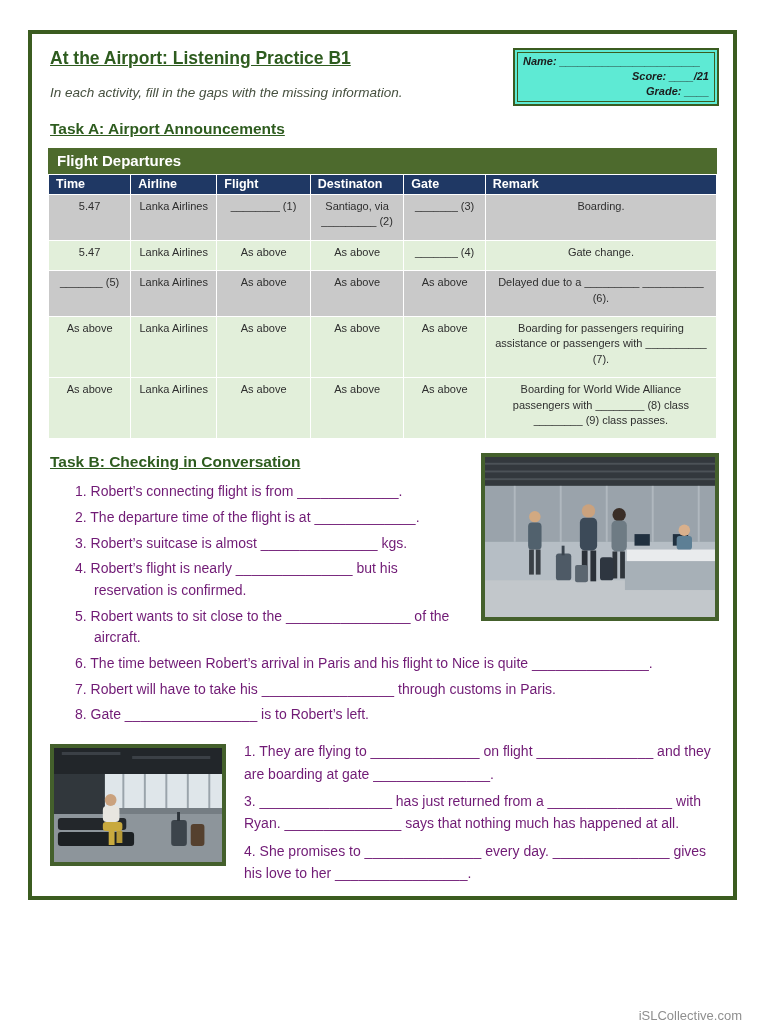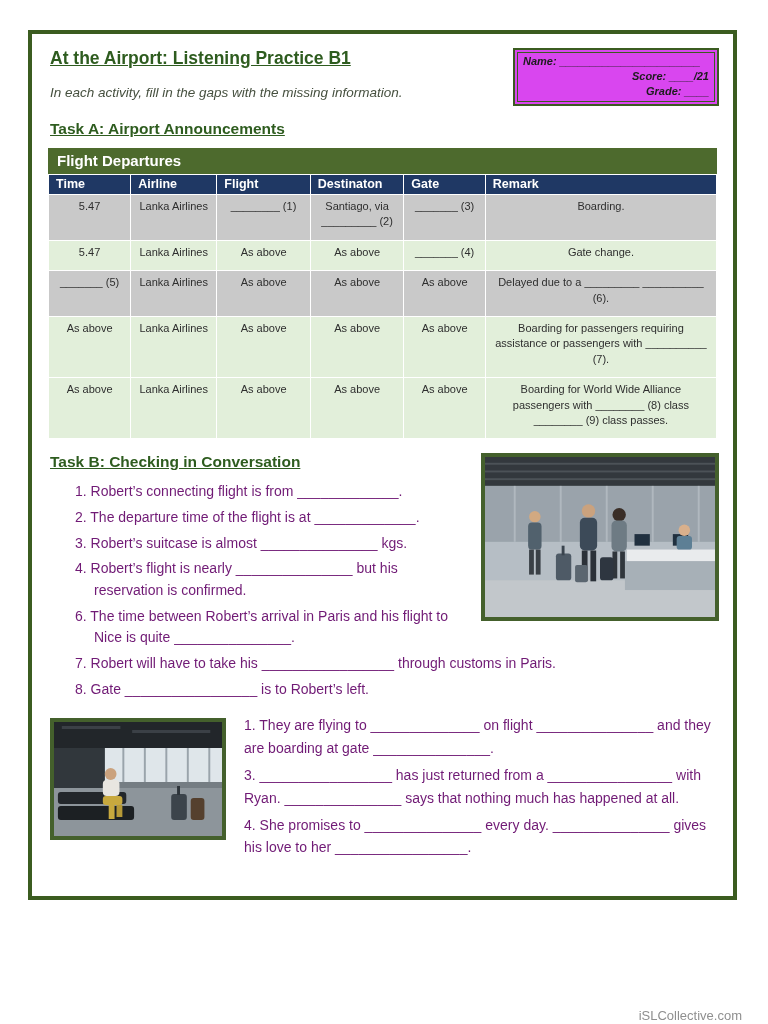--- a/index.html
+++ b/index.html
@@ -35,21 +35,21 @@
     font-size: 13.5px;
     color: #46503f;
   }
   .name-box {
     flex: 0 0 auto;
     width: 206px;
     margin-top: 4px;
     border: 2px solid #3b5c20;
     outline: 1px solid #3b5c20;
     outline-offset: -5px;
-    background: #d946ef;
+    background: #5eead4;
     padding: 5px 8px 4px 8px;
     font-size: 11px;
     font-weight: bold;
     font-style: italic;
     color: #1c1c1c;
   }
   .nb-line { margin-bottom: 3px; white-space: nowrap; overflow: hidden; }
   .nb-right { text-align: right; }
   .task-heading {
     margin: 2px 0 10px 4px;
@@ -243,20 +243,21 @@
           <rect x="120" y="104" width="14" height="24" rx="3" fill="#2e3640"></rect>
           <rect x="94" y="112" width="13" height="18" rx="2" fill="#5b6670"></rect>
         </svg>
       </div>
       <h2 class="task-heading">Task B: Checking in Conversation</h2>
       <ol class="gap-list list-text">
         <li>1. Robert’s connecting flight is from _____________.</li>
         <li>2. The departure time of the flight is at _____________.</li>
         <li>3. Robert’s suitcase is almost _______________ kgs.</li>
         <li>4. Robert’s flight is nearly _______________ but his reservation is confirmed.</li>
+        <li>5. Robert wants to sit close to the ________________ of the aircraft.</li>
         <li>6. The time between Robert’s arrival in Paris and his flight to Nice is quite _______________.</li>
         <li>7. Robert will have to take his _________________ through customs in Paris.</li>
         <li>8. Gate _________________ is to Robert’s left.</li>
       </ol>
     </div>
 
     <div class="task-c clearfix">
       <div class="photo photo-c">
         <svg viewBox="0 0 172 114" preserveAspectRatio="none">
           <rect width="172" height="114" fill="#757d83"></rect>

